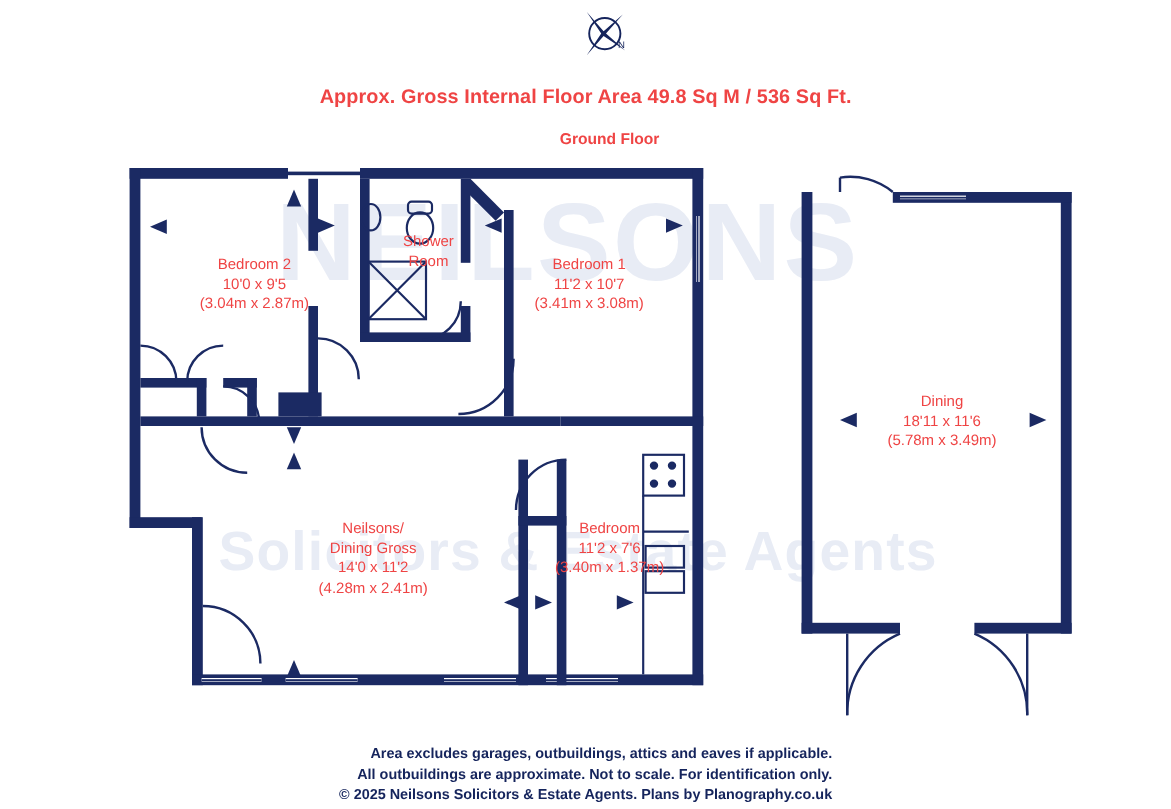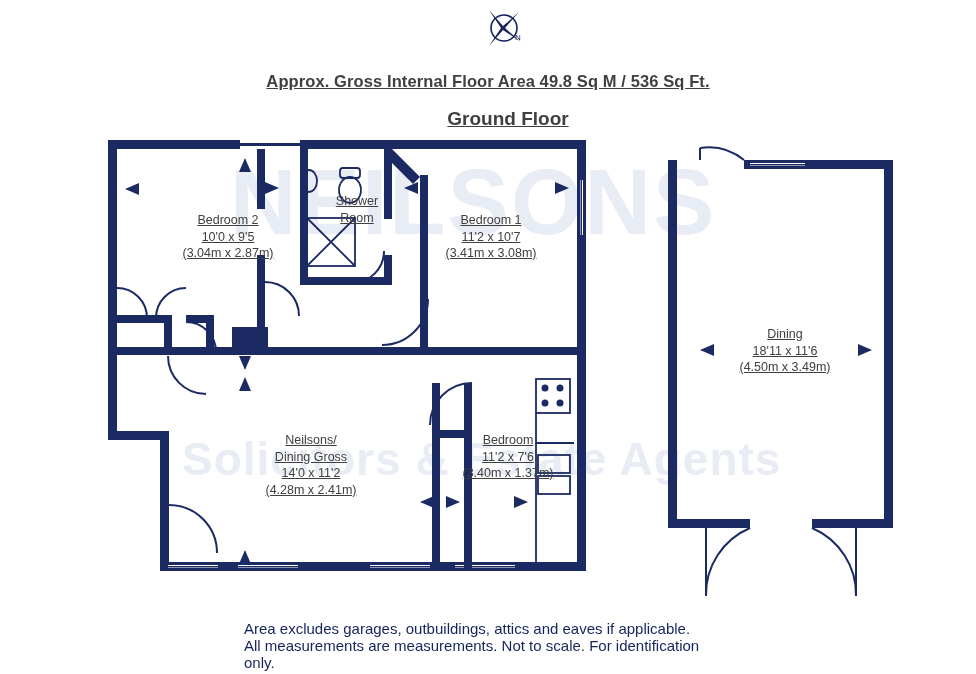--- a/index.html
+++ b/index.html
@@ -14,56 +14,56 @@
     font-family: "Liberation Sans", sans-serif;
     color: #1a2a5e;
     overflow: hidden;
   }
   #plan {
     position: absolute;
     inset: 0;
   }
   .txt {
     position: absolute;
-    color: #404040;
+    color: #ef4444;
     white-space: nowrap;
-    text-decoration: underline;
   }
   .center {
     transform: translateX(-50%);
     text-align: center;
   }
   #title-area {
     top: 72px;
     left: 488px;
     font-size: 16.5px;
     font-weight: bold;
     letter-spacing: .1px;
   }
   #floor-label {
     top: 108px;
     left: 508px;
-    font-size: 19px;
+    font-size: 13px;
     font-weight: bold;
   }
   .room-label {
     font-size: 12.5px;
     line-height: 16.5px;
     text-align: center;
     transform: translateX(-50%);
   }
   #footer {
     position: absolute;
     top: 620px;
     left: 488px;
     transform: translateX(-50%);
-    text-align: left;
-    font-size: 15px;
+    text-align: right;
+    font-size: 12px;
     line-height: 17px;
     color: #15245c;
+    font-weight: bold;
   }
   .wm {
     position: absolute;
     color: #e8ecf5;
     font-weight: bold;
     pointer-events: none;
     user-select: none;
   }
   #wm1 {
     top: 150px;
@@ -222,21 +222,21 @@
     <path d="M750 528 A72 72 0 0 0 706 596"></path>
     <path d="M706 596 L706 528"></path>
     <path d="M812 528 A72 72 0 0 1 856 596"></path>
     <path d="M856 596 L856 528"></path>
   </g>
 </svg>
 
 <div class="txt center" id="title-area">Approx. Gross Internal Floor Area 49.8 Sq M / 536 Sq Ft.</div>
 <div class="txt center" id="floor-label">Ground Floor</div>
 
-<div class="txt room-label" style="top:212px;left:228px">
+<div class="txt room-label" style="top:212px;left:212px">
   <div>Bedroom 2</div>
   <div>10'0 x 9'5</div>
   <div>(3.04m x 2.87m)</div>
 </div>
 
 <div class="txt room-label" style="top:193px;left:357px">
   <div>Shower</div>
   <div>Room</div>
 </div>
 
@@ -255,19 +255,20 @@
 
 <div class="txt room-label" style="top:432px;left:508px">
   <div>Bedroom</div>
   <div>11'2 x 7'6</div>
   <div>(3.40m x 1.37m)</div>
 </div>
 
 <div class="txt room-label" style="top:326px;left:785px">
   <div>Dining</div>
   <div>18'11 x 11'6</div>
-  <div>(4.50m x 3.49m)</div>
+  <div>(5.78m x 3.49m)</div>
 </div>
 
 <div id="footer">
   <div>Area excludes garages, outbuildings, attics and eaves if applicable.</div>
-  <div>All measurements are measurements. Not to scale. For identification only.</div>
+  <div>All outbuildings are approximate. Not to scale. For identification only.</div>
+  <div>© 2025 Neilsons Solicitors &amp; Estate Agents. Plans by Planography.co.uk</div>
 </div>
 
 </body></html>

